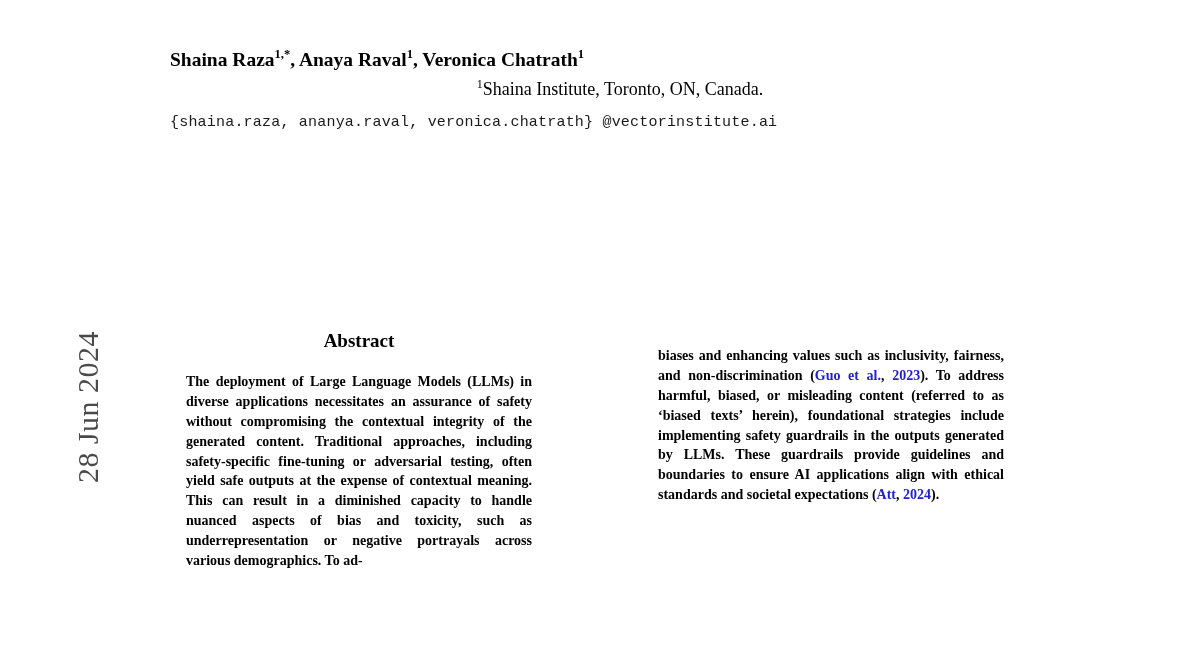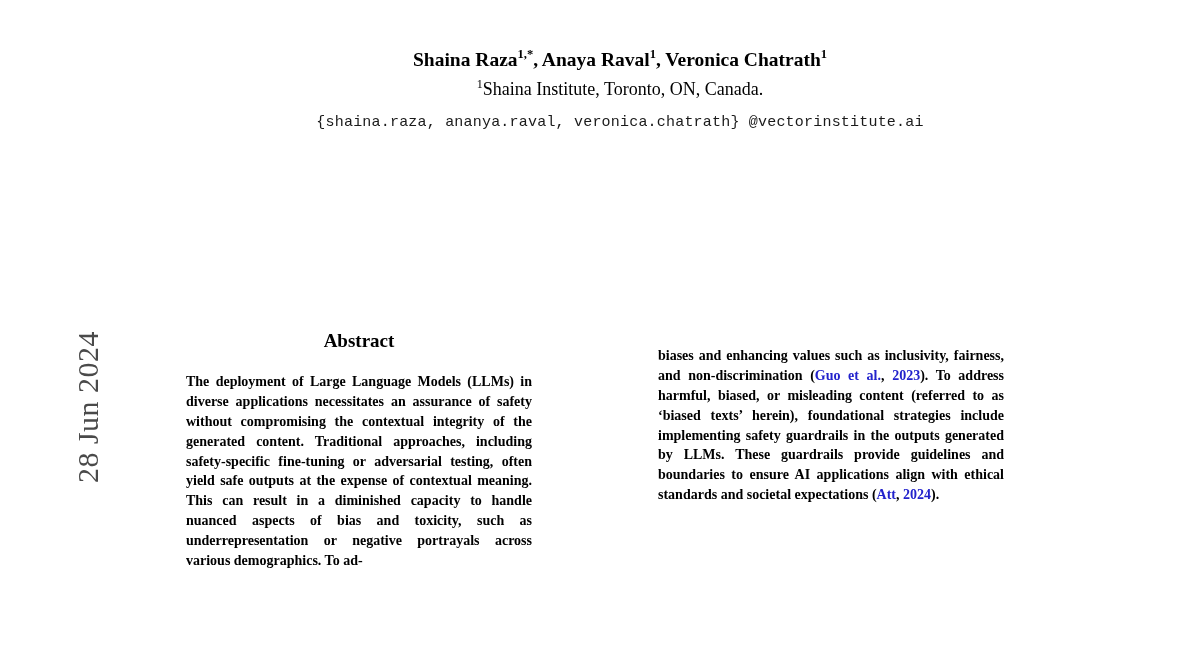--- a/index.html
+++ b/index.html
@@ -51,38 +51,36 @@
     margin-top: 44px;
     text-align: center;
     font-size: 26.5px;
     font-weight: bold;
     line-height: 1.25;
     letter-spacing: -0.1px;
   }
 
   .authors {
     margin-top: 46px;
-    text-align: center;
     font-size: 19.5px;
     font-weight: bold;
     line-height: 1.3;
   }
   .authors sup { font-size: 12.5px; font-weight: bold; }
 
   .affil {
     margin-top: 5px;
     text-align: center;
     font-size: 18px;
     line-height: 1.3;
   }
   .affil sup { font-size: 12px; }
 
   .emails {
     margin-top: 13px;
-    text-align: center;
     font-family: "Liberation Mono", monospace;
     font-size: 15px;
     letter-spacing: 0.2px;
     color: #1a1a1a;
   }
 
   .columns {
     position: absolute;
     top: 330px;
     left: 170px;

